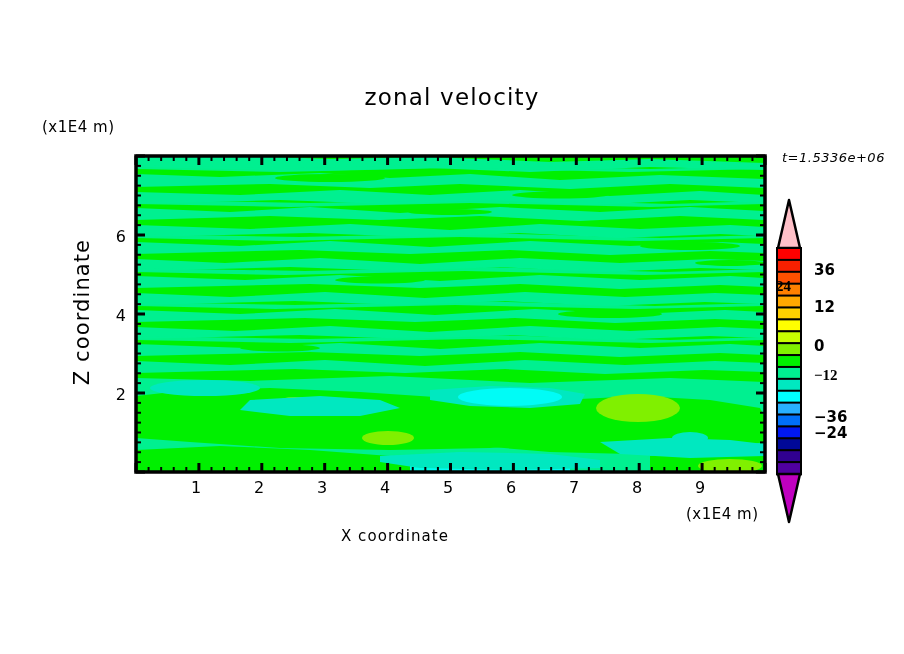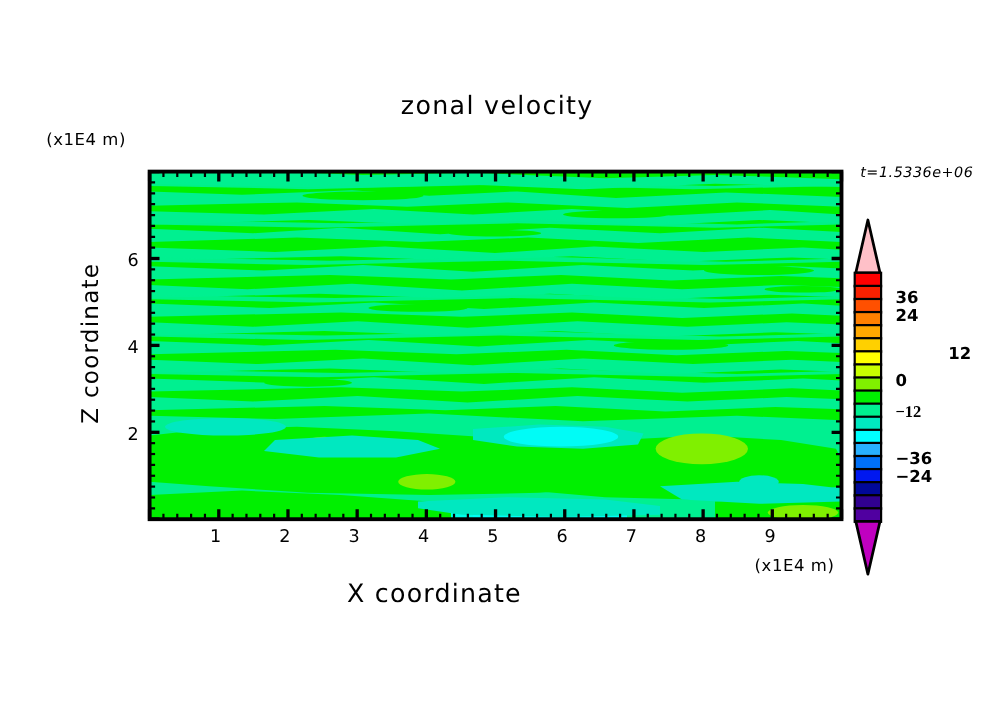--- a/index.html
+++ b/index.html
@@ -57,21 +57,21 @@
     top: 150px;
     font-size: 13px;
     font-style: italic;
   }
 
   #xaxis-title {
     left: 0;
     top: 527px;
     width: 790px;
     text-align: center;
-    font-size: 23px;
+    font-size: 15px;
     letter-spacing: 1.1px;
   }
 
   #yaxis-title {
     position: absolute;
     left: -18px;
     top: 300px;
     width: 200px;
     text-align: center;
     font-size: 21px;
@@ -408,20 +408,20 @@
         <rect x="5" y="230.42" width="24" height="12.29" fill="#0018f0" stroke="#000000" stroke-width="2"></rect>
         <rect x="5" y="242.32" width="24" height="12.29" fill="#000898" stroke="#000000" stroke-width="2"></rect>
         <rect x="5" y="254.21" width="24" height="12.29" fill="#300090" stroke="#000000" stroke-width="2"></rect>
         <rect x="5" y="266.11" width="24" height="12.29" fill="#5000a0" stroke="#000000" stroke-width="2"></rect>
       </g>
 
     <polygon points="17,326 28,278 6,278" fill="#c000c0" stroke="#000000" stroke-width="2.5" stroke-linejoin="round"></polygon>
   </svg>
 
   <div class="cb-label" style="left:814px; top:249px;margin-top:12px;">36</div>
-  <div class="cb-label" style="left:814px; top:278px;">24</div>
-  <div class="cb-label" style="left:814px; top:312px;margin-left:48px;">12</div>
+  <div class="cb-label" style="left:776px; top:278px;font-family:Liberation Serif, serif;">24</div>
+  <div class="cb-label" style="left:814px; top:298px;">12</div>
   <div class="cb-label" style="left:814px; top:337px;">0</div>
   <div class="cb-label" style="left:814px; top:367px;font-family:Liberation Serif, serif;">−12</div>
   <div class="cb-label" style="left:814px; top:396px;margin-top:28px;">−24</div>
   <div class="cb-label" style="left:814px; top:408px;">−36</div>
 
 </div>
 
 </body></html>

